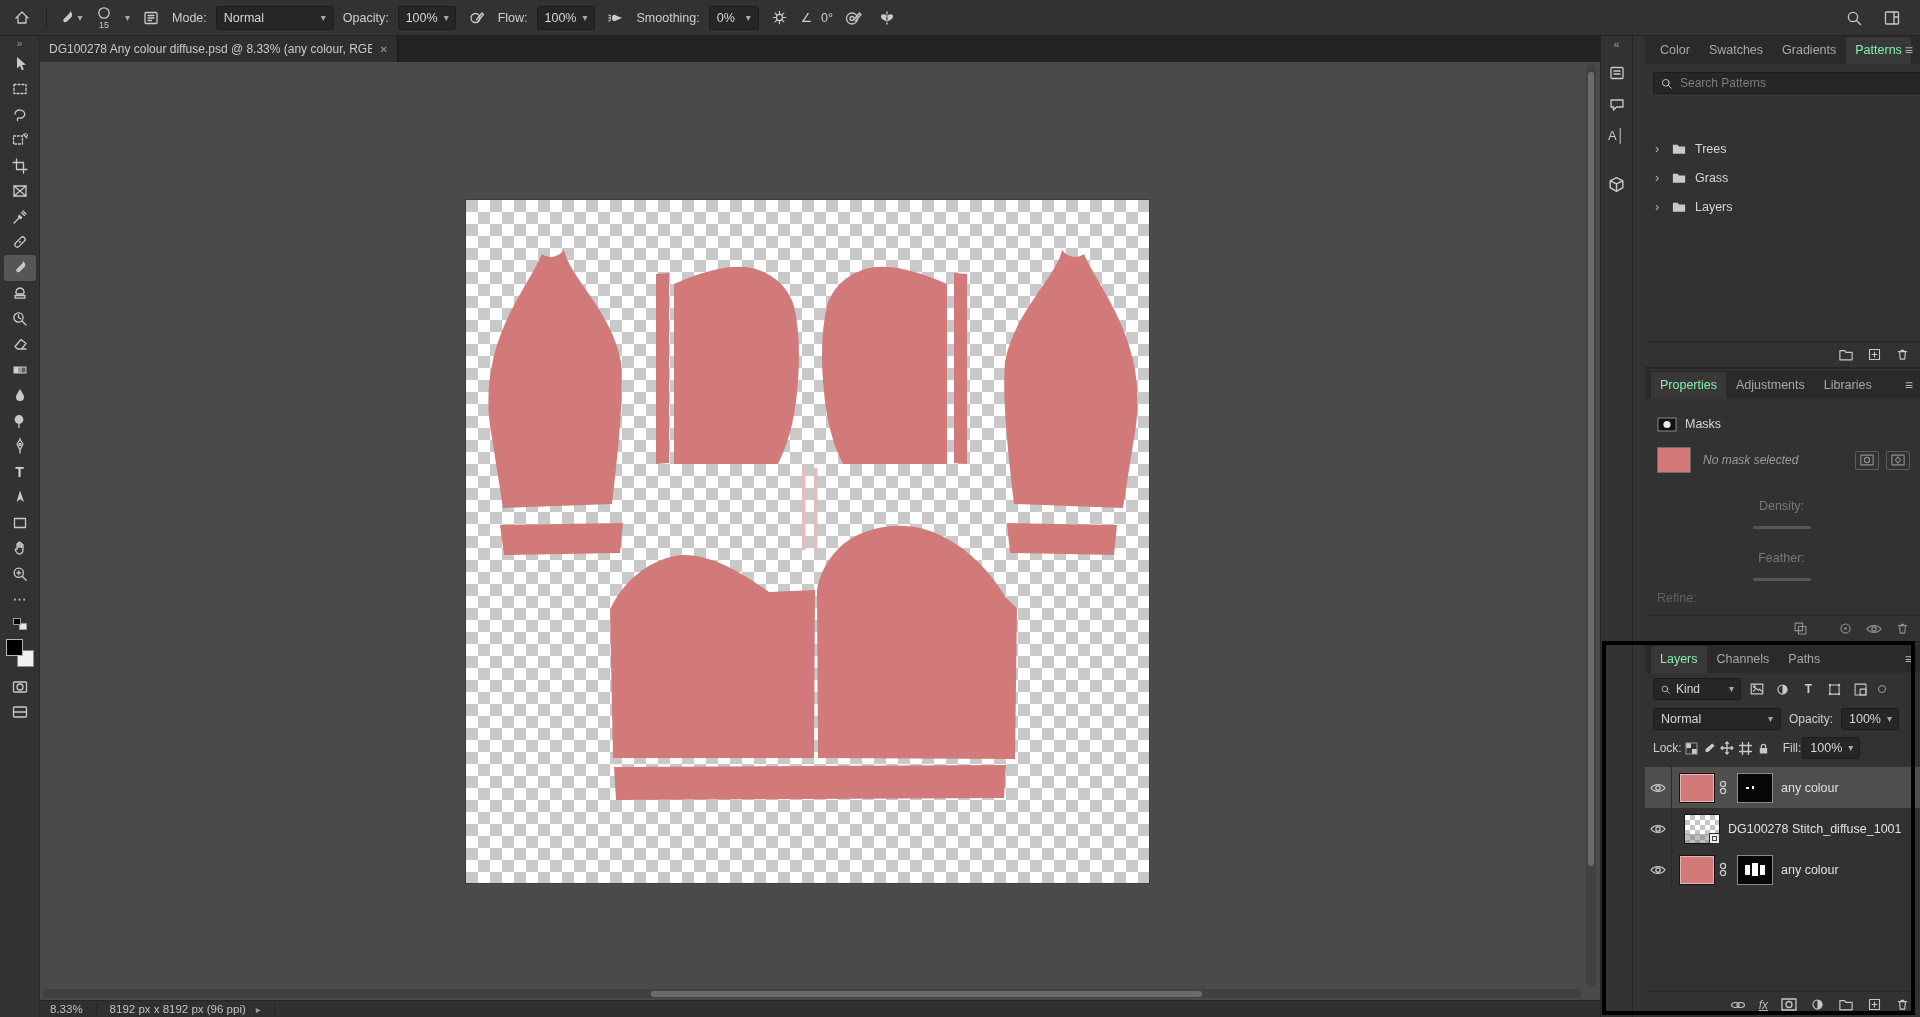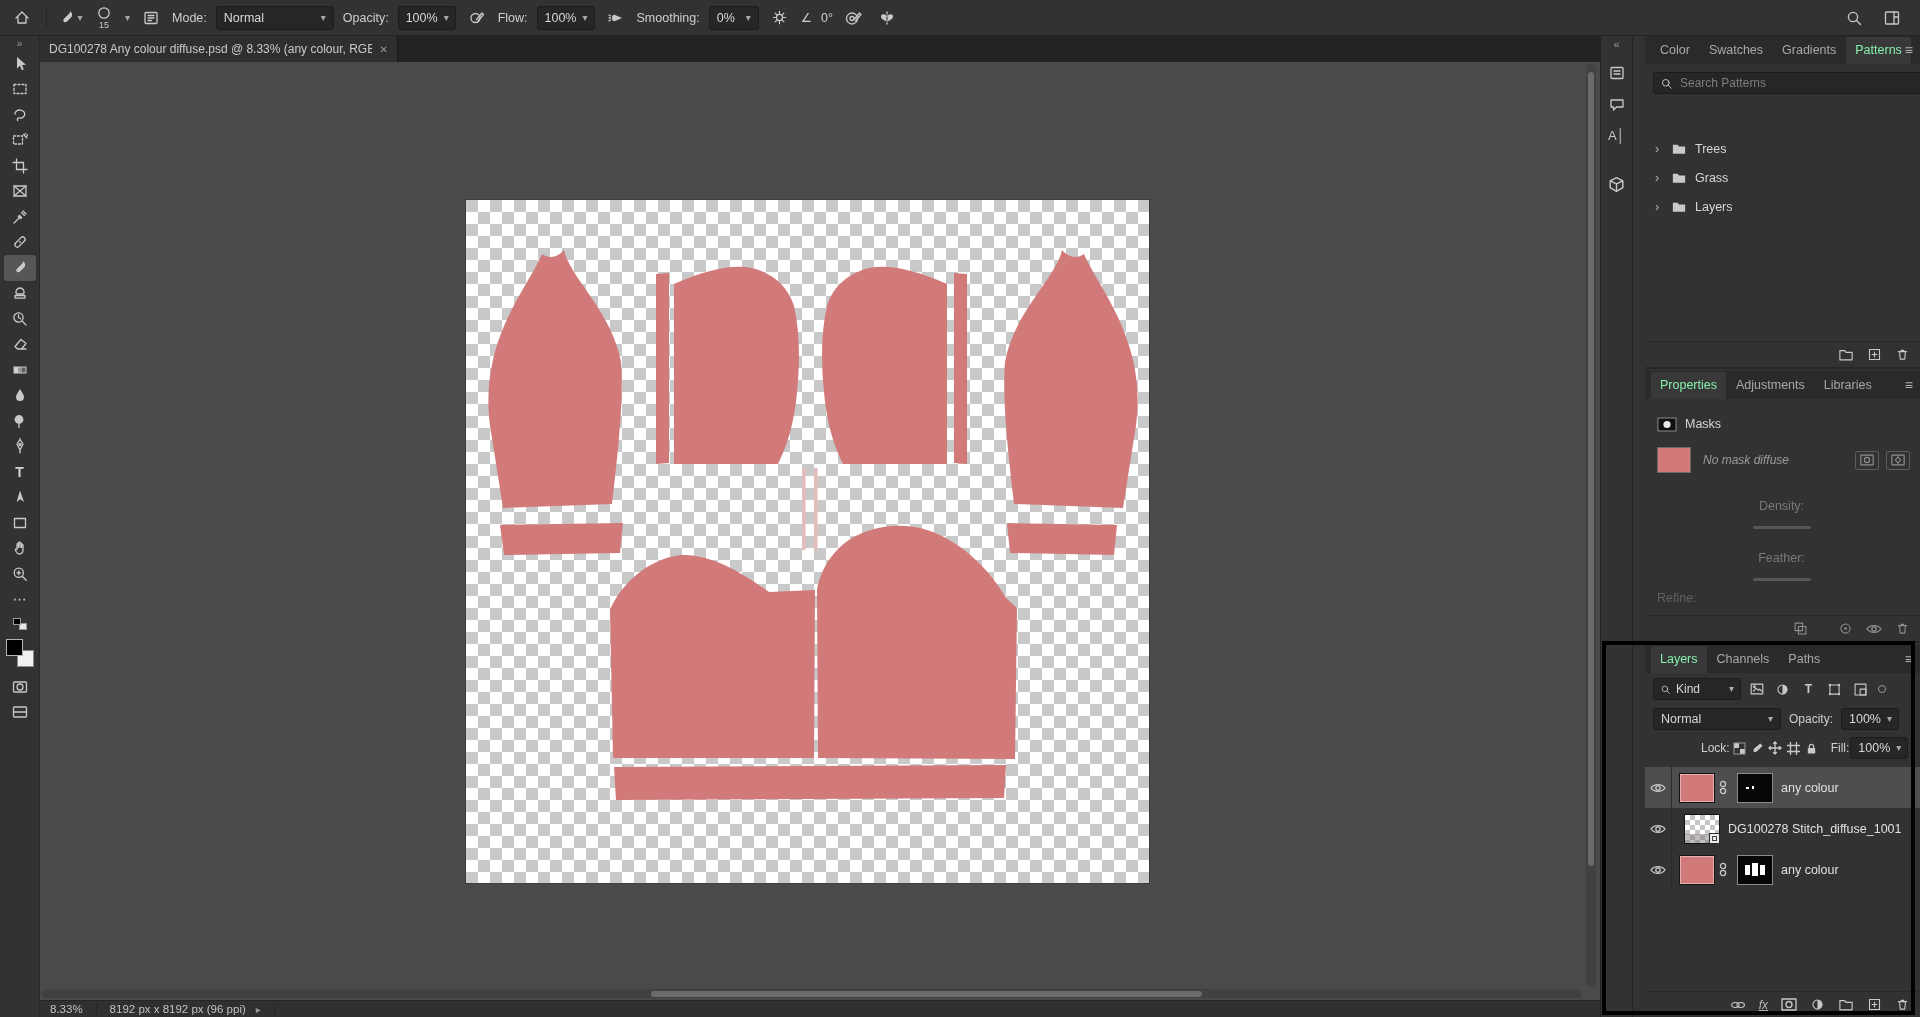--- a/index.html
+++ b/index.html
@@ -106,21 +106,21 @@
   .kind-box { display:flex; align-items:center; gap:5px; background:#262626; border:1px solid #1c1c1c; border-radius:3px;
     width:88px; height:22px; padding:0 6px; font-size:12px; color:#d6d6d6; }
   .kind-box .caret { margin-left:auto; }
   .filter-ico { width:21px; height:21px; display:flex; align-items:center; justify-content:center; }
   .filter-ico .t { font-size:12px; color:#c9c9c9; font-weight:bold; }
   .filter-toggle { width:8px; height:8px; border:1px solid #9a9a9a; border-radius:50%; margin-left:2px; }
   .blend-row { display:flex; align-items:center; margin-top:6px; padding:0 8px; height:24px; gap:8px; }
   .blend-select { width:128px; height:22px; }
   .small-select { width:58px; height:22px; }
   .blend-row .ob-label, .lock-row .ob-label { font-size:12px; }
-  .lock-row { display:flex; align-items:center; margin-top:6px; padding:0 8px; height:22px; gap:1px;margin-left:48px; }
+  .lock-row { display:flex; align-items:center; margin-top:6px; padding:0 8px; height:22px; gap:1px; }
   .lock-ico { width:17px; height:17px; display:flex; align-items:center; justify-content:center; }
   #layer-list { margin-top:8px; }
   .layer-row { display:flex; align-items:center; height:41px; }
   .layer-row.selected { background:#4e4e4e; }
   .eye-cell { width:27px; align-self:stretch; display:flex; align-items:center; justify-content:center; border-right:1px solid #2a2a2a; flex:none; }
   .layer-thumb { width:36px; height:30px; border:1px solid #141414; margin-left:7px; flex:none; position:relative; }
   .thumb-pink { background:#d27a7a; box-shadow:inset 0 0 0 1px #e4b4b4; }
   .thumb-checker { background-color:#fff;
     background-image:linear-gradient(45deg,#c6c6c6 25%,transparent 25%,transparent 75%,#c6c6c6 75%),
                      linear-gradient(45deg,#c6c6c6 25%,#ffffff 25%,#ffffff 75%,#c6c6c6 75%);
@@ -520,21 +520,21 @@
       </div>
       <div class="masks-header">
         <svg width="20" height="15" viewBox="0 0 20 15">
             <rect x="1" y="1" width="18" height="13" fill="#111" stroke="#8a8a8a"></rect>
             <circle cx="10" cy="7.5" r="3.6" fill="#e8e8e8"></circle>
           </svg>
         <span class="label">Masks</span>
       </div>
       <div class="mask-row">
         <span class="mask-swatch"></span>
-        <span class="nomask">No mask diffuse</span>
+        <span class="nomask">No mask selected</span>
         <span class="mask-btns">
           <span class="mask-btn">
               <svg class="ico ico-dim" width="14" height="12" viewBox="0 0 16 13">
                 <rect x="1" y="1" width="14" height="11"></rect>
                 <circle cx="8" cy="6.5" r="3"></circle>
               </svg>
             </span>
           <span class="mask-btn">
               <svg class="ico ico-dim" width="14" height="12" viewBox="0 0 16 13">
                 <rect x="1" y="1" width="14" height="11"></rect>

